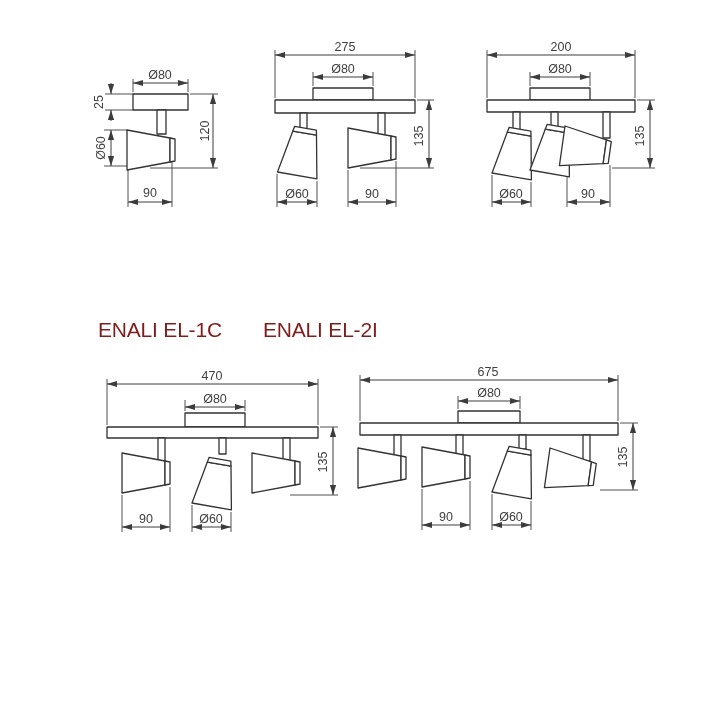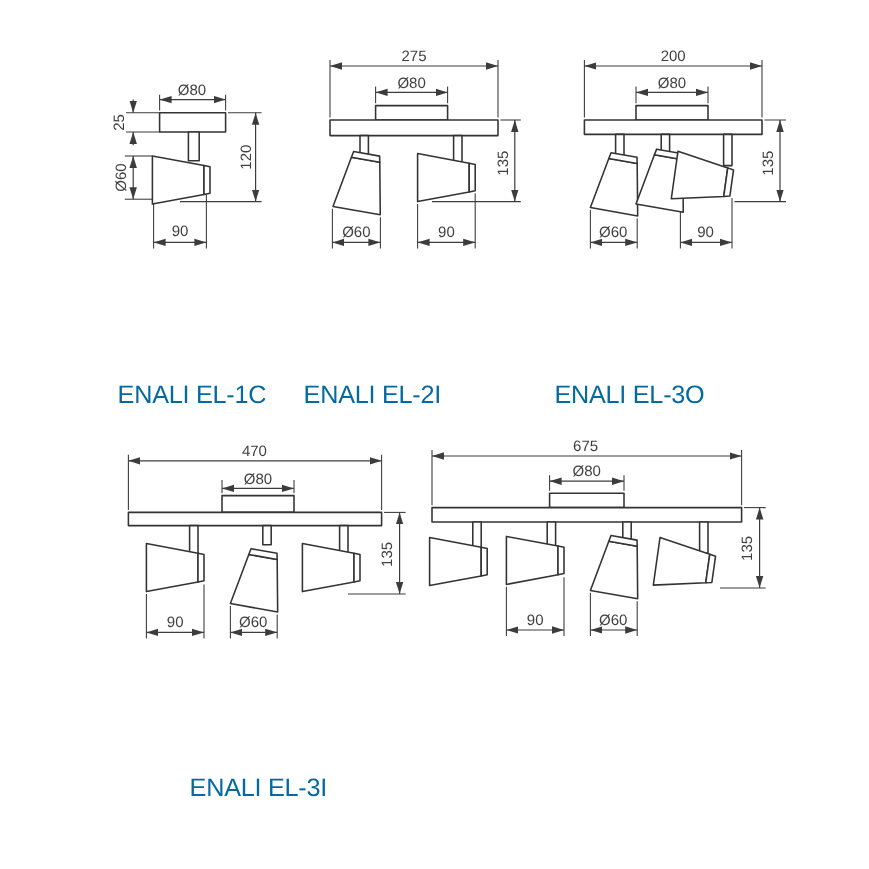--- a/index.html
+++ b/index.html
@@ -4,21 +4,21 @@
 <title>ENALI spotlight dimension drawings</title>
 <style>
   html,body{margin:0;padding:0;background:#ffffff;}
   #stage{position:relative;width:724px;height:724px;background:#ffffff;overflow:hidden;
          font-family:"Liberation Sans",sans-serif;}
   #drawings{position:absolute;left:0;top:0;}
   .shape{fill:#ffffff;stroke:#333333;stroke-width:1.3;stroke-linejoin:round;}
   .ext{stroke:#3c3c3c;stroke-width:0.9;fill:none;}
   .dim{stroke:#3c3c3c;stroke-width:1;fill:none;}
   .dtxt{font:12.5px "Liberation Sans",sans-serif;fill:#3f3f3f;}
-  .fig-label{position:absolute;font:21px "Liberation Sans",sans-serif;color:#0369a1;
+  .fig-label{position:absolute;font:21px "Liberation Sans",sans-serif;color:#7f1d1d;
              white-space:nowrap;letter-spacing:-0.2px;}
 </style>
 </head>
 <body>
 
 <div id="stage">
 
   <svg id="drawings" width="724" height="724" viewBox="0 0 724 724">
     <defs>
       <marker id="arr" markerWidth="10" markerHeight="8" refX="10" refY="4" orient="auto-start-reverse" markerUnits="userSpaceOnUse">
@@ -206,17 +206,15 @@
       </g>
       <text class="dtxt" x="488" y="376" text-anchor="middle">675</text>
       <text class="dtxt" x="489" y="397" text-anchor="middle">Ø80</text>
       <text class="dtxt" transform="translate(627,457) rotate(-90)" text-anchor="middle">135</text>
       <text class="dtxt" x="446" y="520.5" text-anchor="middle">90</text>
       <text class="dtxt" x="511" y="520.5" text-anchor="middle">Ø60</text>
     </g>
   </svg>
 
   <div class="fig-label" style="left:98px;top:318px">ENALI EL-1C</div>
-  <div class="fig-label" style="left:253px;top:318px">ENALI EL-2I</div>
-  <div class="fig-label" style="left:462px;top:318px">ENALI EL-3O</div>
-  <div class="fig-label" style="left:158px;top:645px">ENALI EL-3I</div>
+  <div class="fig-label" style="left:263px;top:318px">ENALI EL-2I</div>
 
 </div>
 
 </body></html>

